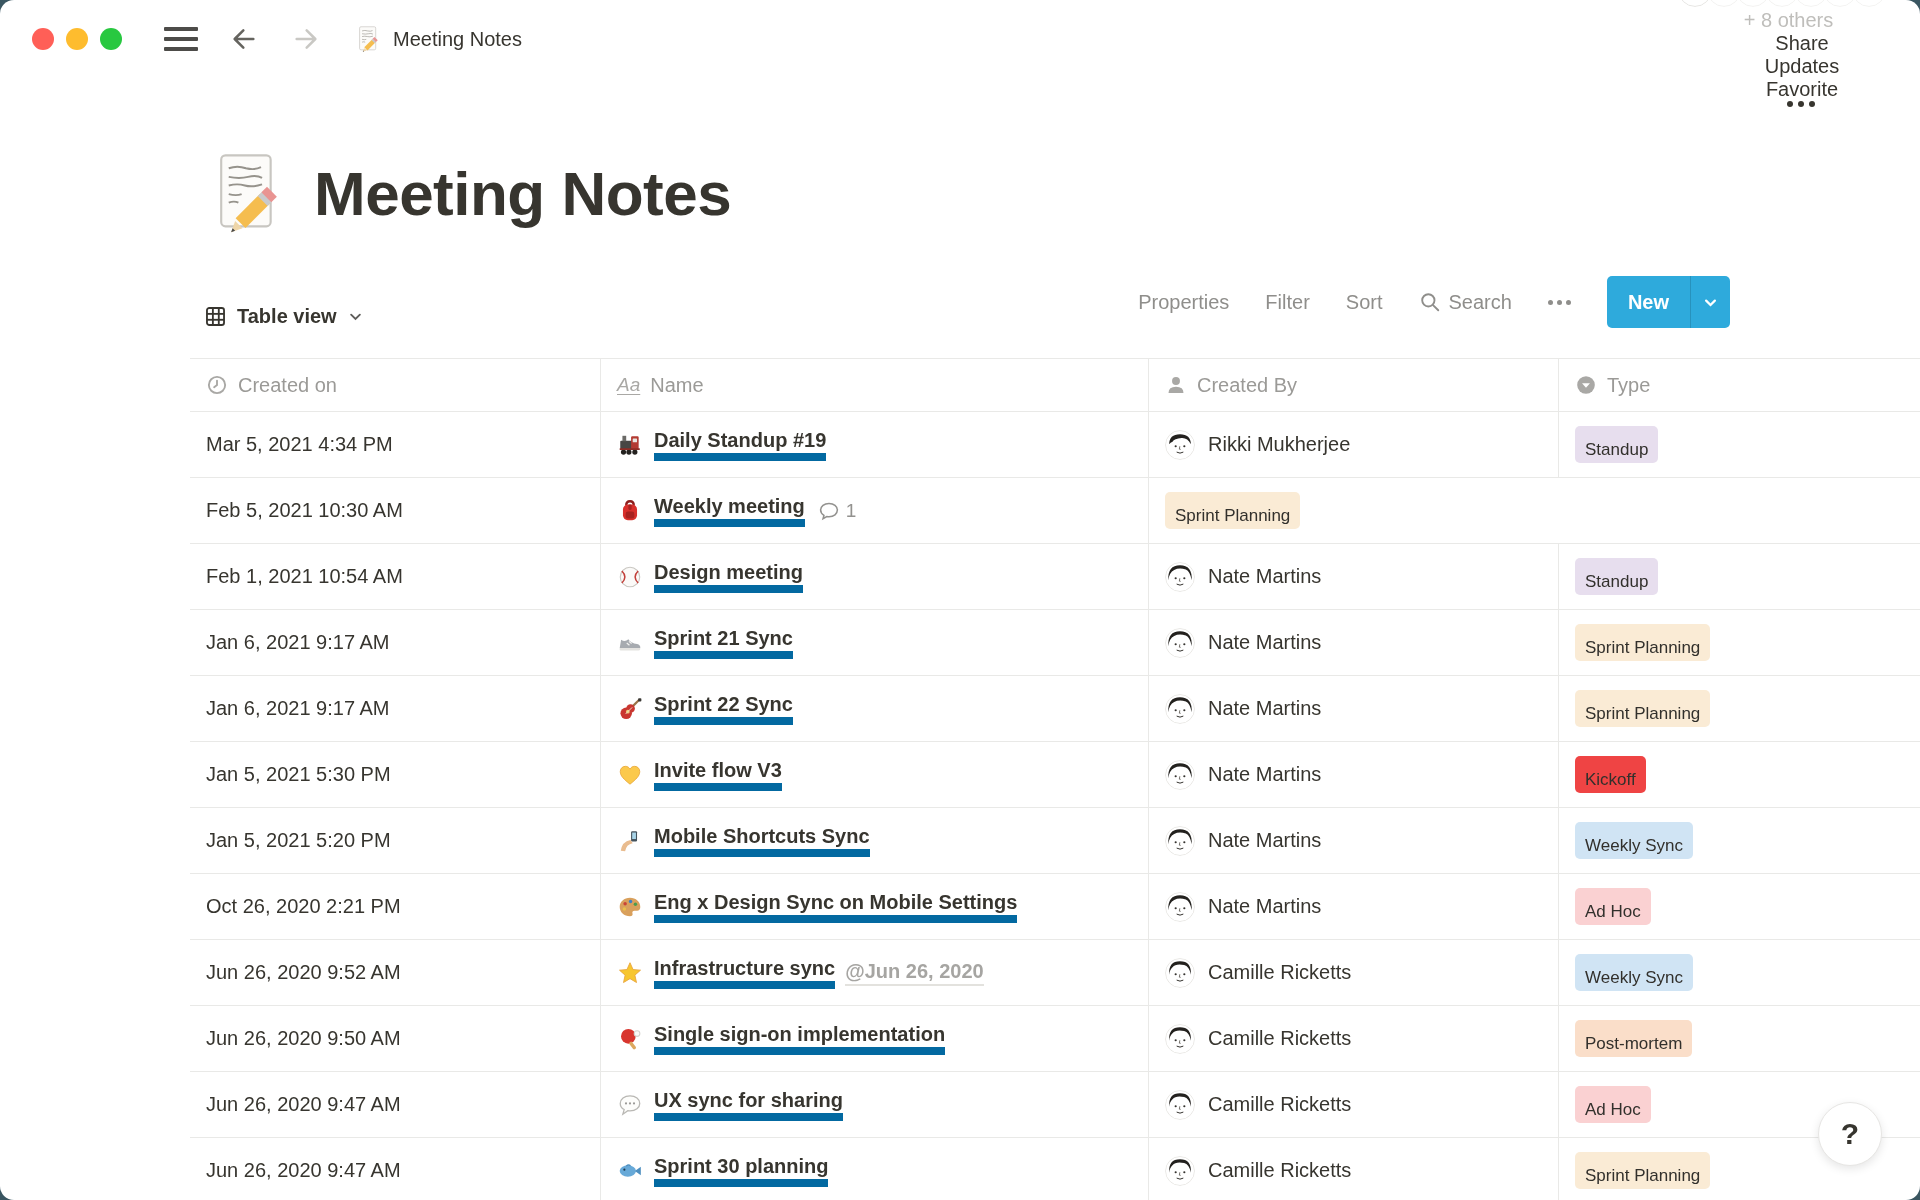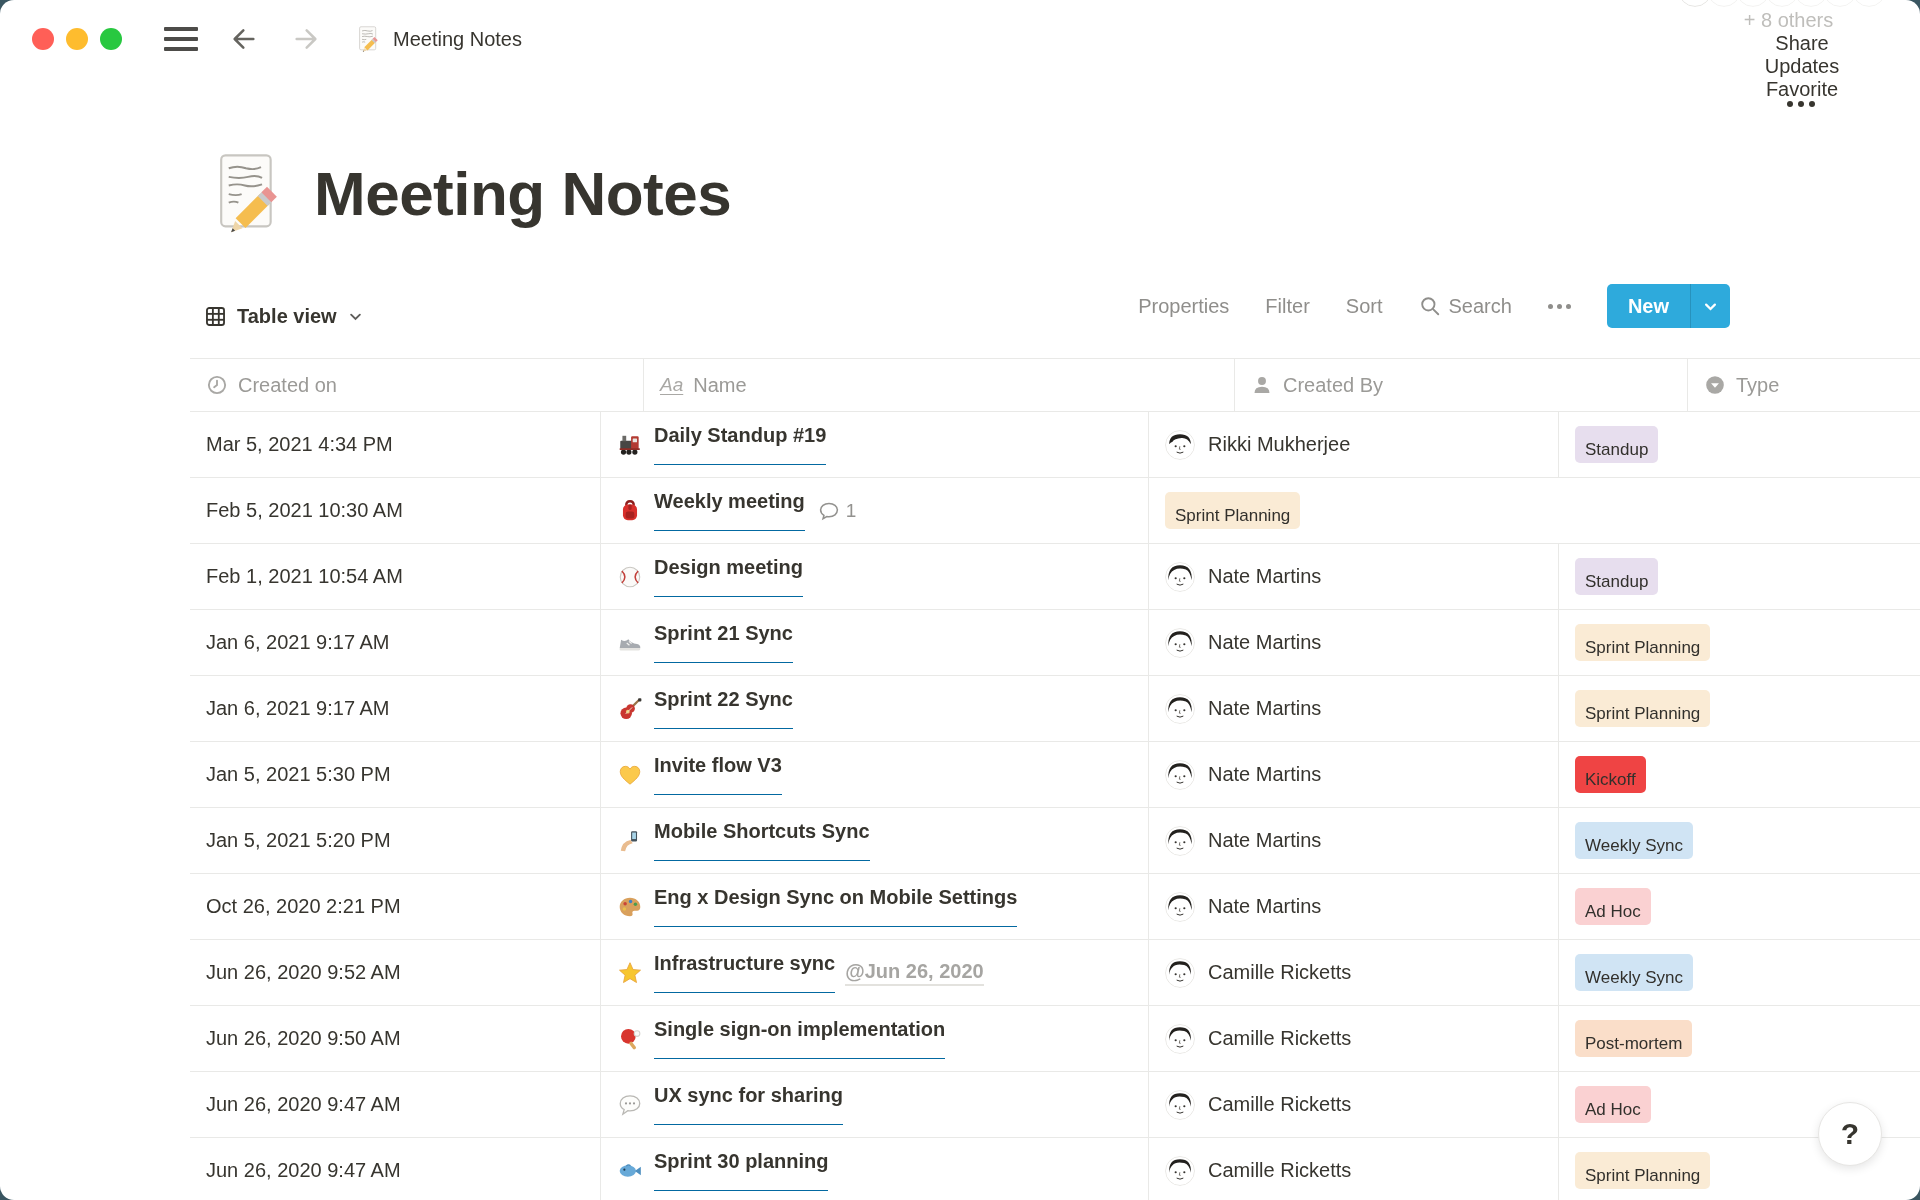--- a/index.html
+++ b/index.html
@@ -46,37 +46,37 @@
   .page-title { font-size:62px; font-weight:700; letter-spacing:-0.5px; margin:0; color:#37352F; }
 
   
   .view-bar { margin:46px 190px 0 190px; height:46px; display:flex; align-items:flex-end; padding-left:15px; }
   .view-left { display:flex; align-items:center; gap:11px; font-size:20px; font-weight:600; color:#37352F; cursor:pointer; }
   .view-right { margin-left:auto; display:flex; align-items:center; gap:36px; font-size:20px; color:#8F8E8B; }
   .vr-item { cursor:pointer; }
   .search-group { display:flex; align-items:center; gap:8px; cursor:pointer; }
   .gray-dots { display:flex; gap:4px; cursor:pointer; }
   .gray-dots i { width:5px; height:5px; background:#8F8E8B; border-radius:50%; }
-  .new-btn { display:flex; align-items:stretch; height:44px; border-radius:5px; overflow:hidden; cursor:pointer; }
+  .new-btn { display:flex; align-items:stretch; height:52px; border-radius:5px; overflow:hidden; cursor:pointer; }
   .new-main { display:flex; align-items:center; padding:0 21px; color:#fff; font-size:20px; font-weight:600; }
   .new-caret { width:40px; display:flex; align-items:center; justify-content:center; border-left:1px solid rgba(0,0,0,0.14); }
 
   
   .table { margin-left:190px; margin-top:30px; }
   .thead, .trow { display:grid; grid-template-columns:410px 548px 410px 1fr; }
-  .thead { height:54px; border-top:1px solid #E9E9E7; border-bottom:1px solid #E9E9E7; color:#9B9A97; font-size:20px;gap:43px; }
+  .thead { height:54px; border-top:1px solid #E9E9E7; border-bottom:1px solid #E9E9E7; color:#9B9A97; font-size:20px; }
   .hcell { display:flex; align-items:center; gap:10px; padding-left:16px; overflow:hidden; white-space:nowrap; cursor:pointer; }
   .bl { border-left:1px solid #E9E9E7; }
   .aa-glyph { color:#A9A8A5; text-decoration:underline; text-underline-offset:3px; font-size:19px;font-style:italic; }
   .trow { height:66px; border-bottom:1px solid #E9E9E7; }
   .cell { display:flex; align-items:center; padding-left:16px; overflow:hidden; white-space:nowrap; }
   .c-date { font-size:20px; color:#37352F; }
   .p-icon { width:26px; height:26px; flex:0 0 26px; margin-right:11px; }
   .p-icon svg { width:26px; height:26px; display:block; }
-  .p-name { font-size:20px; font-weight:600; color:#37352F; border-bottom:1px solid #0369a1; padding-bottom:17px; cursor:pointer; }
+  .p-name { font-size:20px; font-weight:600; color:#37352F; border-bottom:8px solid #0369a1; padding-bottom:1px; cursor:pointer; }
   .p-mention { font-size:20px; font-weight:600; color:#A6A5A2; margin-left:10px; border-bottom:2px solid #E3E2DE; padding-bottom:1px; cursor:pointer; }
   .p-comment { display:flex; align-items:center; gap:6px; margin-left:13px; color:#93928F; font-size:19px; }
   .p-comment svg { width:22px; height:22px; display:block; }
   .avatar-sm { width:30px; height:30px; flex:0 0 30px; margin-right:13px; border-radius:50%; overflow:hidden; }
   .avatar-sm svg { width:100%; height:100%; display:block; }
   .by-name { font-size:20px; color:#37352F; }
   .badge { font-size:17px; line-height:1; padding:15px 10px 5px; border-radius:5px; color:#32302C; }
 
   
   .help-btn {

